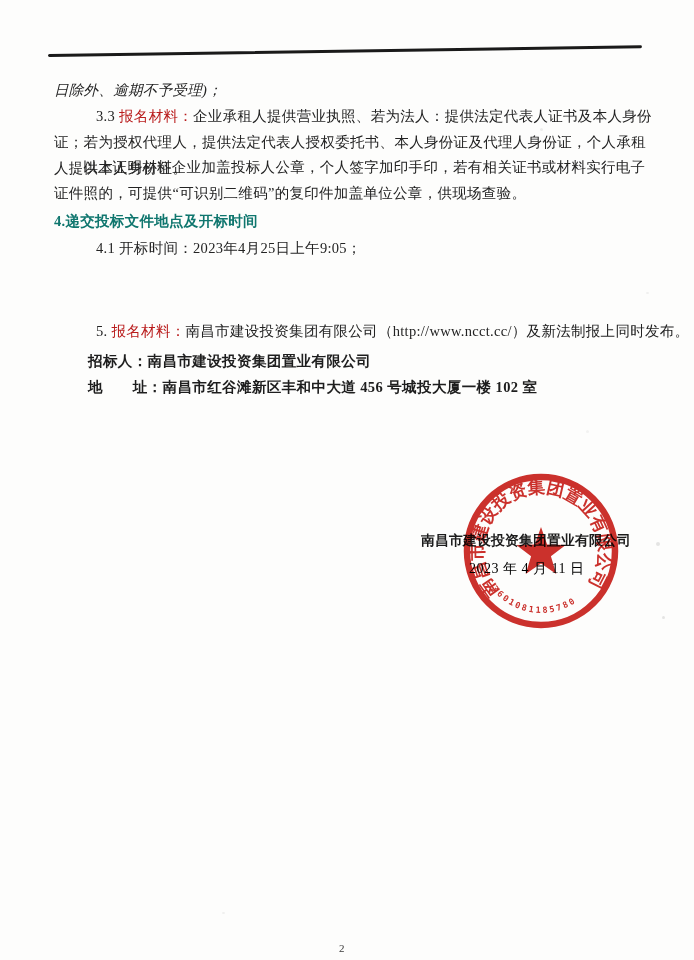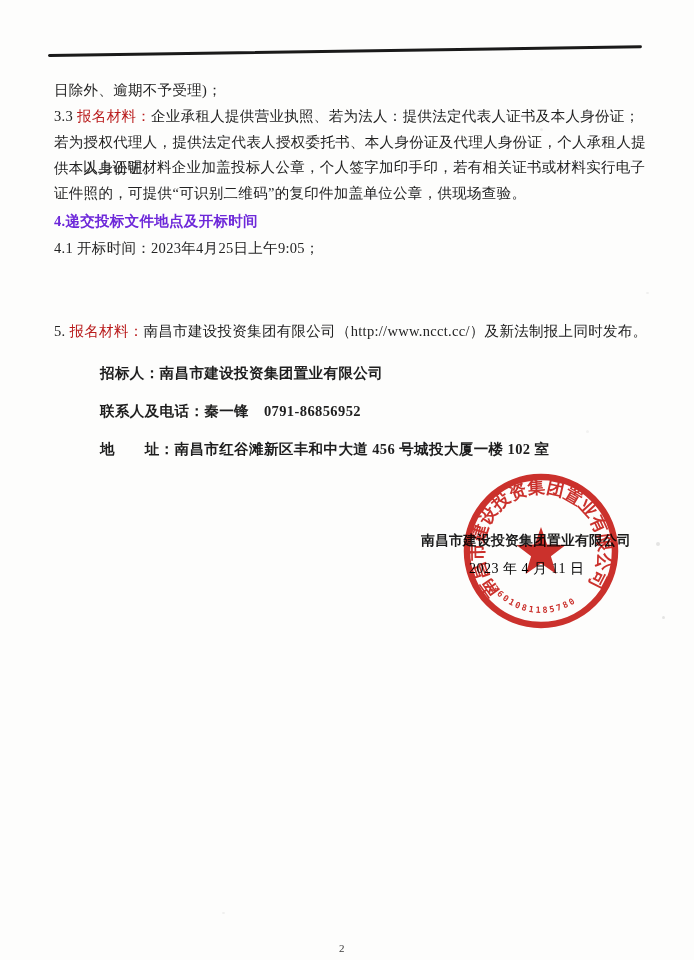--- a/index.html
+++ b/index.html
@@ -14,33 +14,33 @@
   .page{position:absolute;inset:0;}
   
   .rule{
     position:absolute;left:48px;top:54px;width:594px;height:2.6px;
     background:#1a1a1a;transform:rotate(-0.85deg);transform-origin:left center;
     border-radius:2px;
   }
   
   .doc{position:absolute;left:54px;width:598px;font-size:14.5px;line-height:26px;
        letter-spacing:0.3px;color:#232323;}
-  .p-tail{top:62px;}
+  .p-tail{top:62px;font-style:italic;}
   .p-33{top:88px;}
   .p-cert{top:139px;text-indent:2em;}
-  .h-4{top:193px;font-weight:bold;color:#6d28d9;}
+  .h-4{top:193px;font-weight:bold;color:#0f766e;}
   .p-41{top:220px;}
   .p-42{top:249px;}
   .p-5{top:303px;white-space:nowrap;}
-  .num{margin-right:4px;}
+  .num{margin-right:4px;margin-left:42px;}
   .lbl-bold{font-weight:normal;color:#b91c1c;}
   
   .contact{position:absolute;left:88px;top:348px;font-size:14.5px;line-height:26px;
            letter-spacing:0.4px;color:#1e1e1e;font-weight:bold;}
-  .contact div{margin:12px;white-space:nowrap;}
+  .contact div{margin:0;white-space:nowrap;}
   
   .seal-overlay-company{
     position:absolute;left:421px;top:532px;font-size:13.8px;letter-spacing:0.2px;
     color:#1c1c1c;white-space:nowrap;z-index:2;font-weight:bold;
   }
   .seal-overlay-date{
     position:absolute;left:469px;top:560px;font-size:14px;letter-spacing:0.5px;
     color:#000000;white-space:nowrap;z-index:2;
   }
   
@@ -74,21 +74,20 @@
 
   <p class="doc h-4">4.递交投标文件地点及开标时间</p>
 
   <p class="doc p-41"><span class="num">4.1</span><span>开标时间：2023年4月25日上午9:05；</span></p>
 
 
   <p class="doc p-5"><span class="num">5.</span><span class="lbl-bold">报名材料：</span><span>南昌市建设投资集团有限公司（http://www.ncct.cc/）及新法制报上同时发布。</span></p>
 
   <div class="contact">
     <div><span>招标人：</span><span>南昌市建设投资集团置业有限公司</span></div>
-    <div><span>联系人及电话：</span><span>秦一锋　0791-86856952</span></div>
     <div><span>地　　址：</span><span>南昌市红谷滩新区丰和中大道 456 号城投大厦一楼 102 室</span></div>
   </div>
 
   <div class="seal-overlay-company">南昌市建设投资集团置业有限公司</div>
   <div class="seal-overlay-date">2023 年 4 月 11 日</div>
 
   <svg class="seal" viewBox="0 0 180 180">
     <circle cx="90" cy="90" r="74" fill="none" stroke="#c9211c" stroke-width="6.5"></circle>
     <defs>
       <path id="arcTop" d="M 49,131 A 58,58 0 1 1 131,131" fill="none"></path>

